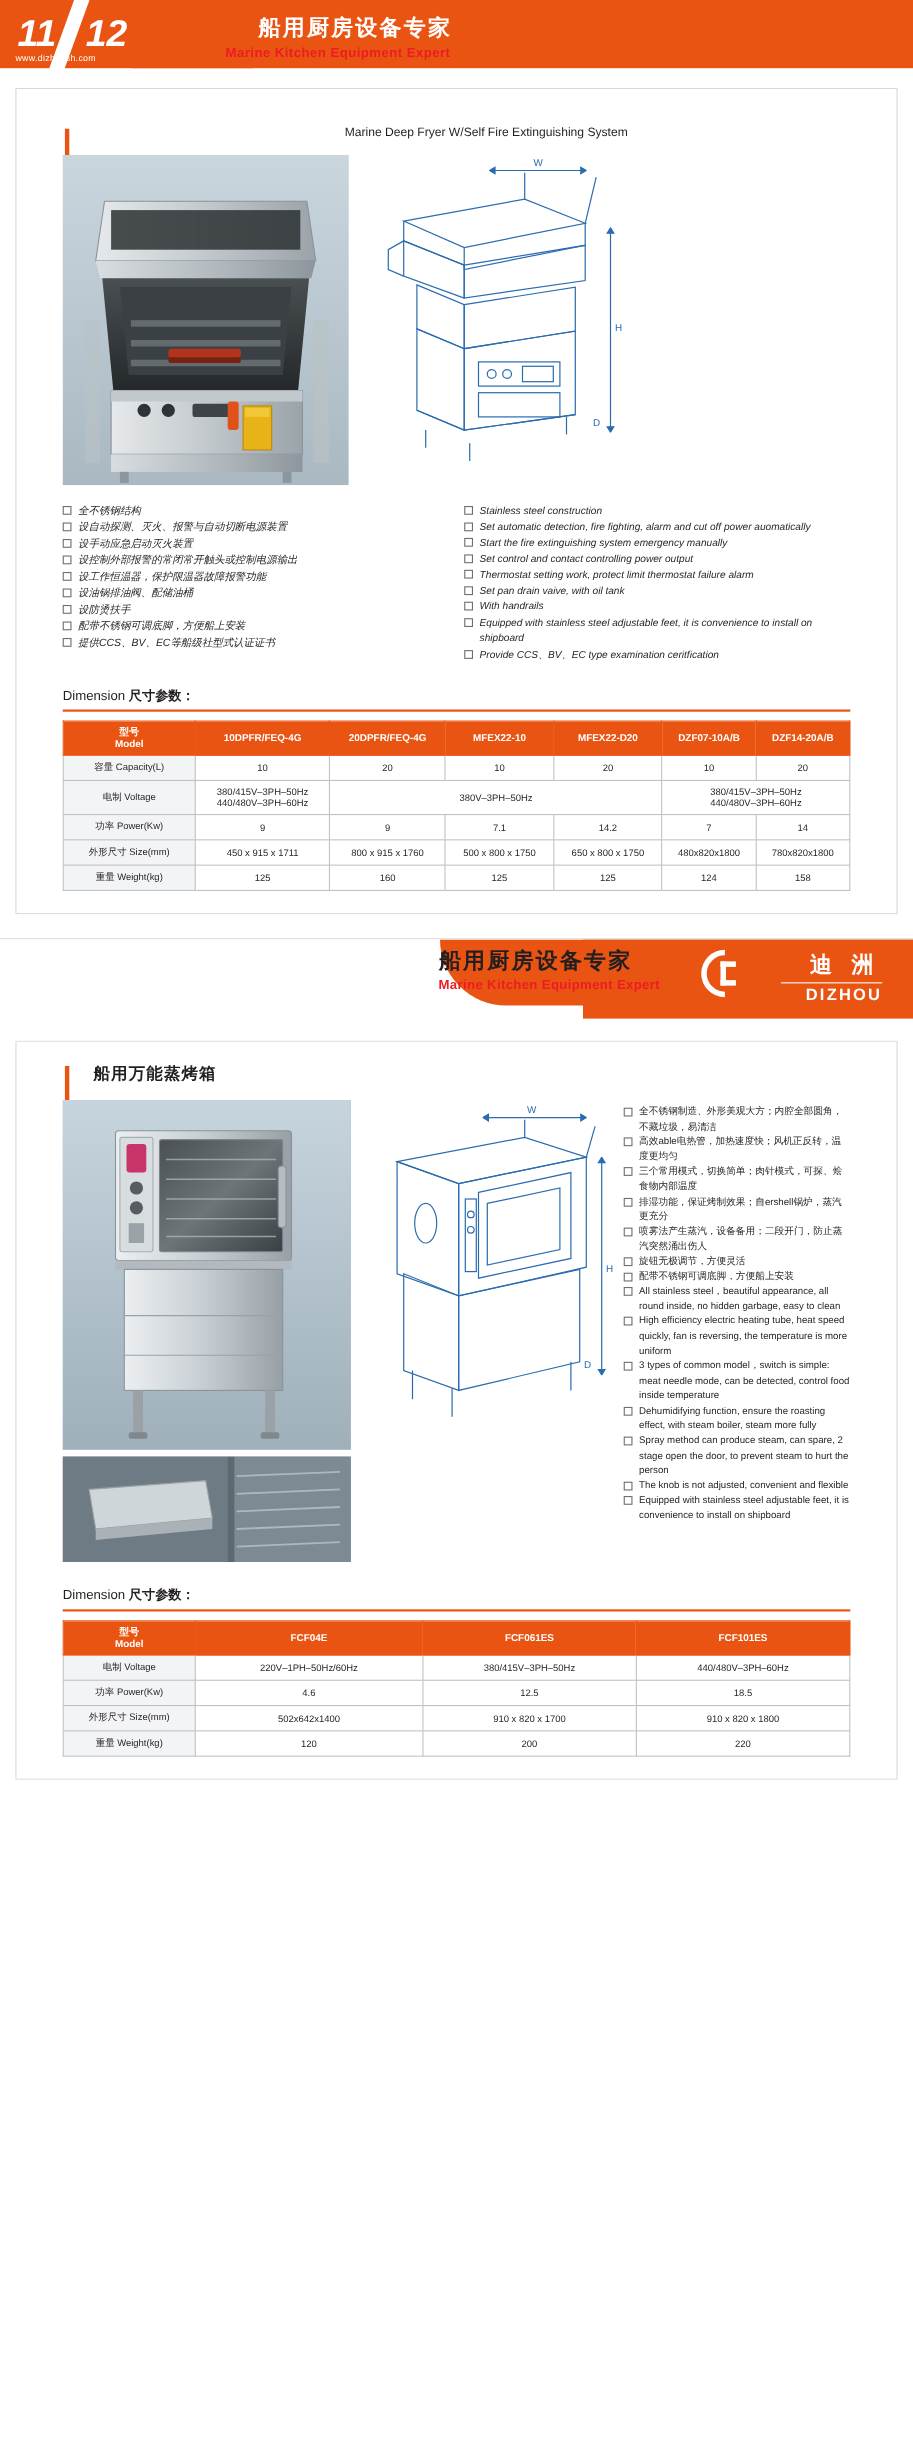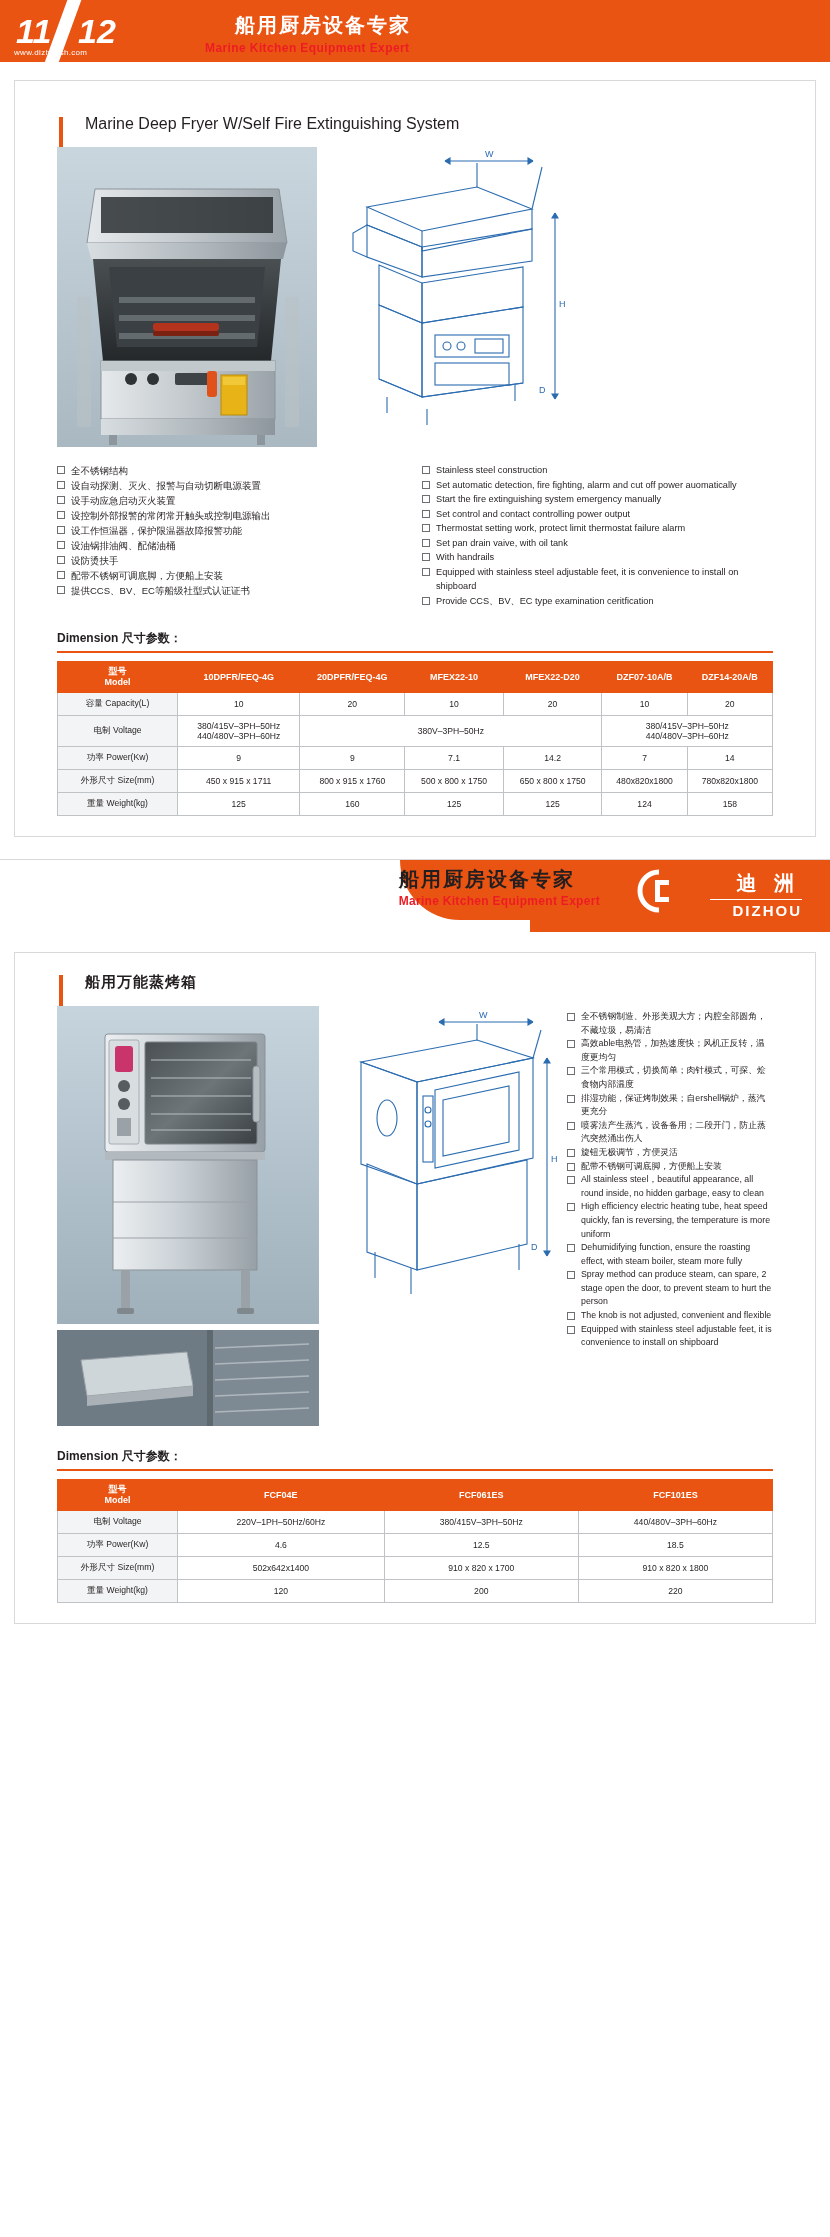--- a/index.html
+++ b/index.html
@@ -31,38 +31,38 @@
   .hdr2 .logo-cn{position:absolute;right:30px;top:10px;font-size:20px;font-weight:bold;color:#ffffff;letter-spacing:6px;}
   .hdr2 .logo-en{position:absolute;right:28px;top:42px;font-size:15px;font-weight:bold;color:#ffffff;letter-spacing:2px;}
   .hdr2 .logo-line{position:absolute;right:28px;top:39px;width:92px;height:1px;background:#ffffff;}
 
   
   .frame{margin:0 14px;border:1px solid #d9d9d9;padding:14px 16px 20px 16px;box-sizing:border-box;}
 
   .prodtitle{position:relative;padding-left:26px;margin:6px 0 14px 28px;}
   .prodtitle .bar{position:absolute;left:0;top:2px;width:4px;height:34px;background:#ea5413;}
   .prodtitle .cn{font-size:15px;font-weight:bold;color:#231f20;letter-spacing:1px;}
-  .prodtitle .en{font-size:16px;color:#231f20;margin-top:20px;}
+  .prodtitle .en{font-size:11px;color:#231f20;margin-top:20px;text-align:center;}
 
   
   .imgrow{display:flex;gap:10px;margin:0 26px;}
   .photo{position:relative;overflow:hidden;background:#cfd8de;}
   .p1-photo{width:260px;height:300px;}
   .p1-draw{width:245px;height:300px;background:#ffffff;}
 
   
-  .features{display:flex;margin:16px 26px 0 26px;gap:14px;}
+  .features{display:flex;margin:16px 26px 0 26px;gap:14px;font-style:italic;}
   .feat-col{flex:1;}
   .feat{position:relative;padding-left:14px;font-size:9.2px;line-height:14.5px;color:#231f20;}
   .feat::before{content:"";position:absolute;left:0;top:3px;width:6px;height:6px;border:1px solid #6d6e71;}
   .feat.cn{font-size:9.5px;line-height:15px;}
 
   
   .dimhead{margin:22px 26px 0 26px;font-size:12px;font-weight:bold;color:#231f20;}
-  .dimhead .en{font-weight:bold;}
+  .dimhead .en{font-weight:normal;}
   .dimline{margin:4px 26px 0 26px;height:2px;background:#ea5413;}
   table.dim{margin:8px 26px 0 26px;border-collapse:collapse;width:calc(100% - 52px);}
   table.dim th,table.dim td{border:1px solid #bfc3c6;text-align:center;font-size:8.6px;padding:5px 2px;color:#231f20;}
   table.dim thead th{background:#ea5413;color:#ffffff;font-size:9px;padding:4px 2px;border-color:#ea5413;}
   table.dim tbody td:first-child{background:#f3f4f5;text-align:center;width:115px;}
   .th2{line-height:11px;}
 
   .divider{margin:22px 0 0 0;height:1px;background:#d9d9d9;}
 
   
@@ -441,20 +441,21 @@
       <div class="p2-feats">
         <div class="feat">全不锈钢制造、外形美观大方；内腔全部圆角，不藏垃圾，易清洁</div>
         <div class="feat">高效able电热管，加热速度快；风机正反转，温度更均匀</div>
         <div class="feat">三个常用模式，切换简单；肉针模式，可探、烩食物内部温度</div>
         <div class="feat">排湿功能，保证烤制效果；自ershell锅炉，蒸汽更充分</div>
         <div class="feat">喷雾法产生蒸汽，设备备用；二段开门，防止蒸汽突然涌出伤人</div>
         <div class="feat">旋钮无极调节，方便灵活</div>
         <div class="feat">配带不锈钢可调底脚，方便船上安装</div>
         <div class="feat">All stainless steel，beautiful appearance, all round inside, no hidden garbage, easy to clean</div>
         <div class="feat">High efficiency electric heating tube, heat speed quickly, fan is reversing, the temperature is more uniform</div>
+        <div class="feat">3 types of common model，switch is simple: meat needle mode, can be detected, control food inside temperature</div>
         <div class="feat">Dehumidifying function, ensure the roasting effect, with steam boiler, steam more fully</div>
         <div class="feat">Spray method can produce steam, can spare, 2 stage open the door, to prevent steam to hurt the person</div>
         <div class="feat">The knob is not adjusted, convenient and flexible</div>
         <div class="feat">Equipped with stainless steel adjustable feet, it is convenience to install on shipboard</div>
       </div>
     </div>
 
     <div class="dimhead">
       <span class="en">Dimension</span>
       <span>尺寸参数：</span>

